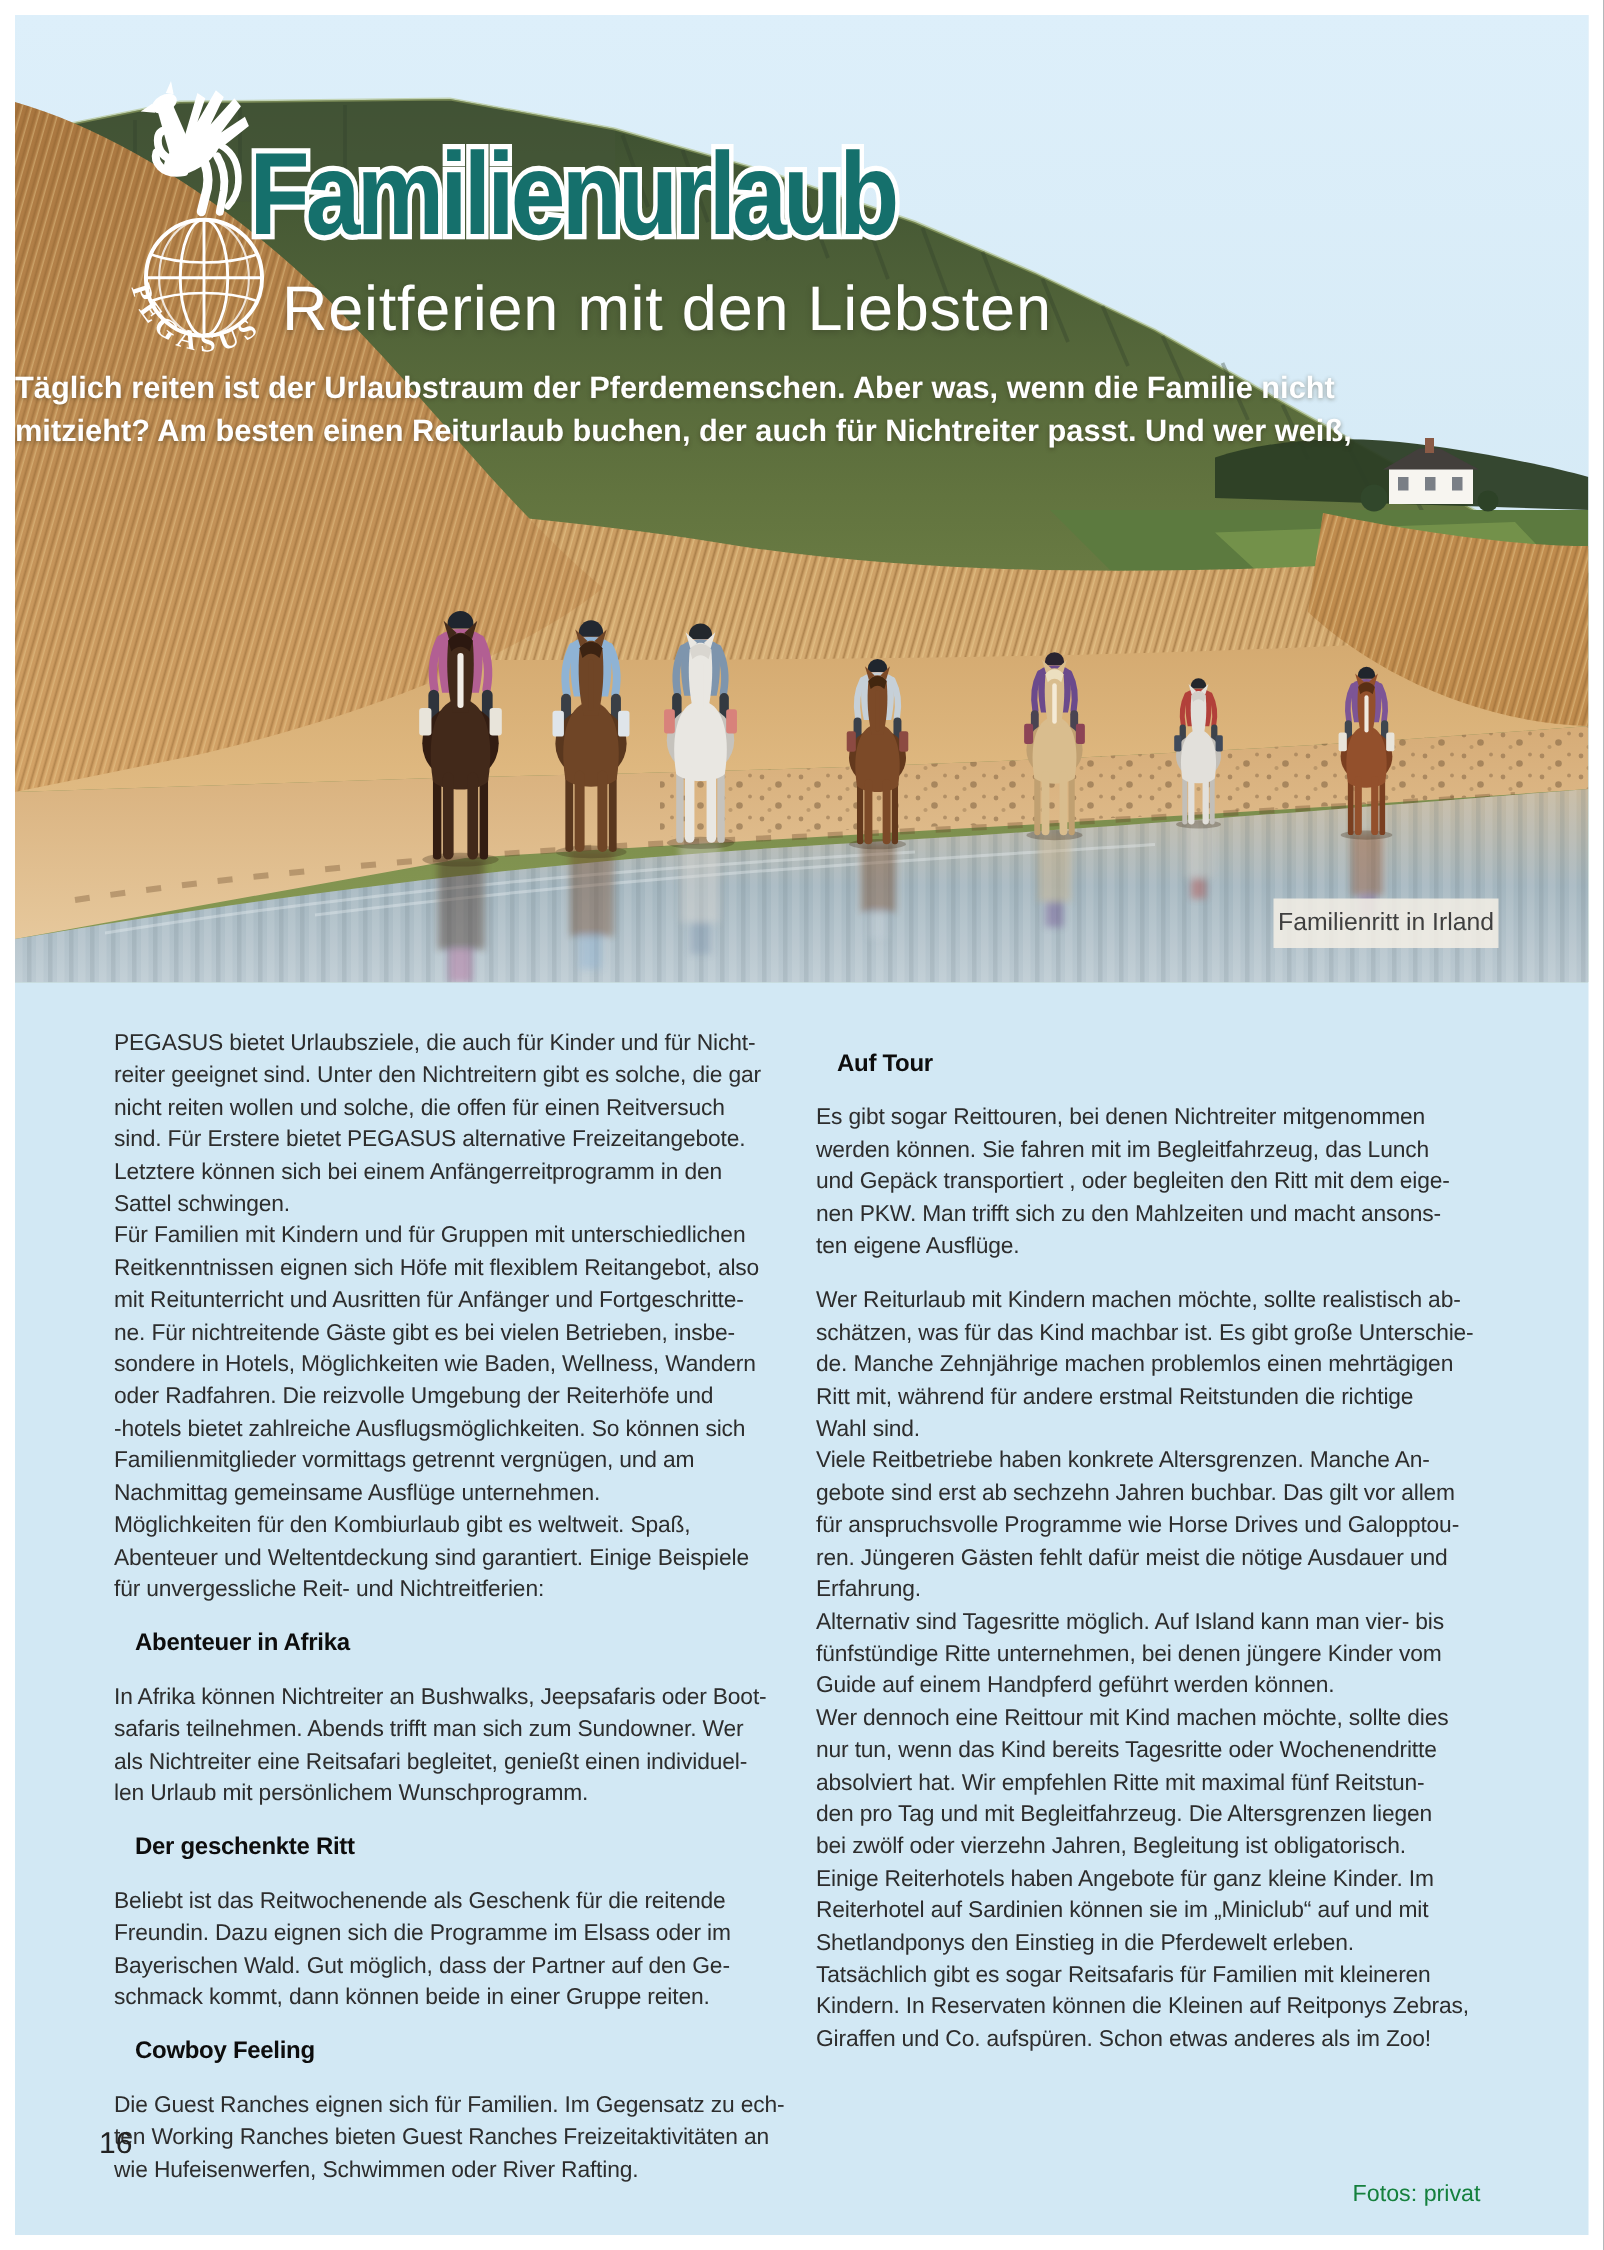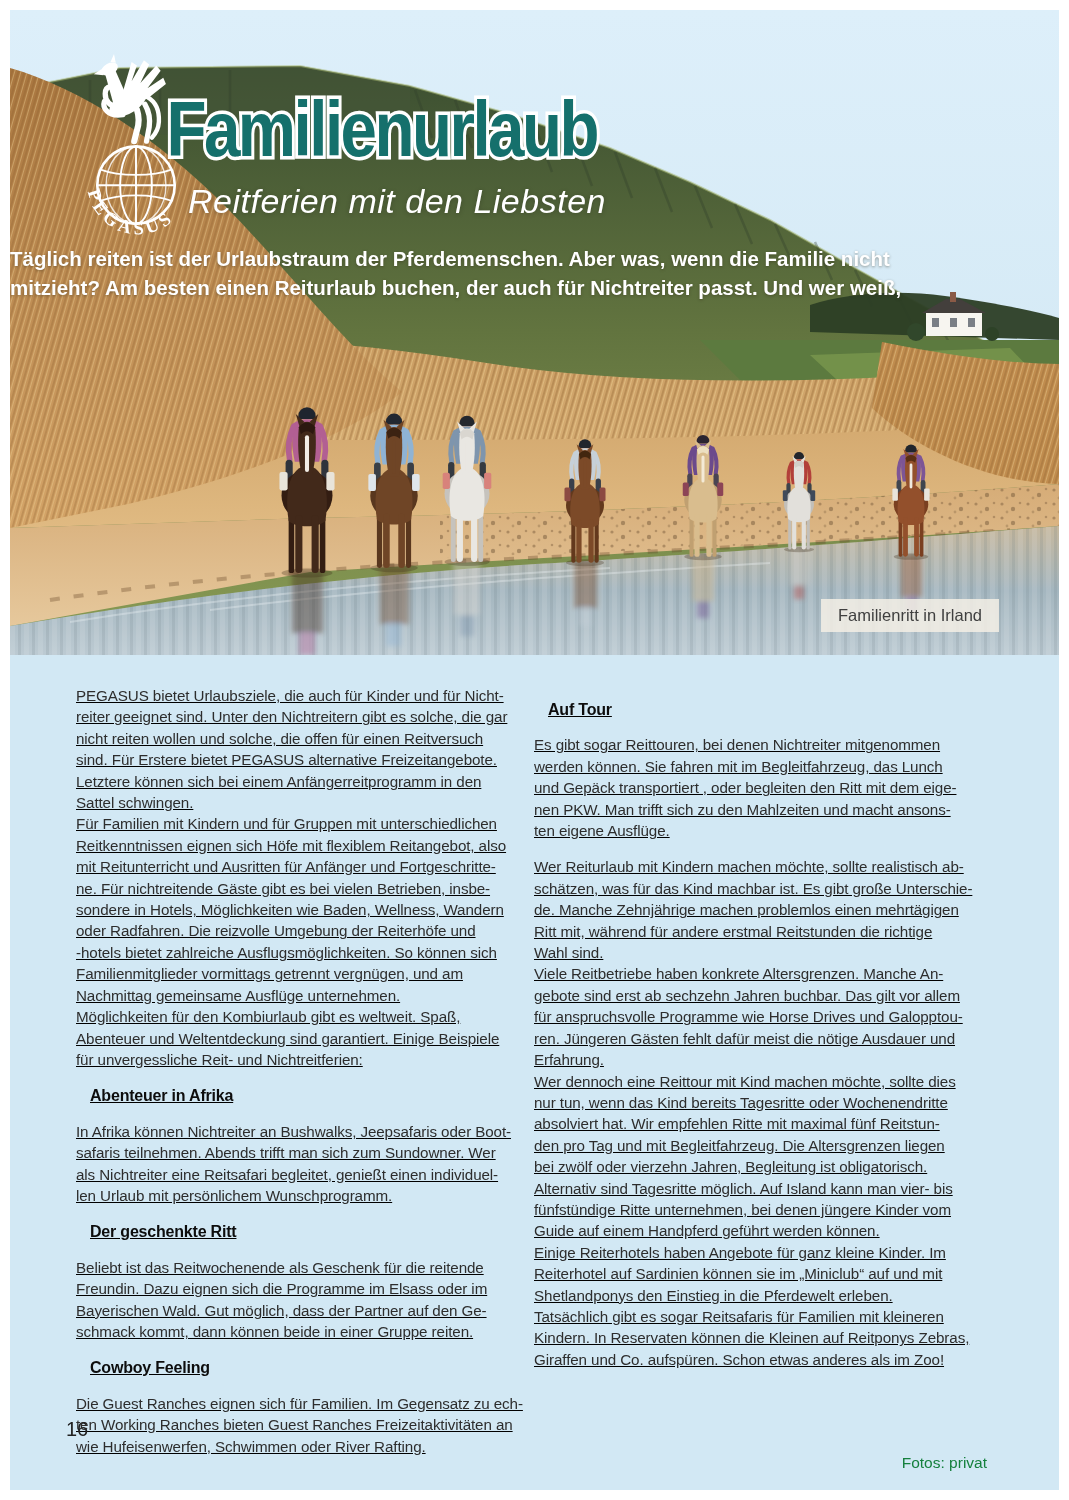--- a/index.html
+++ b/index.html
@@ -10,33 +10,33 @@
   
   .hero{position:absolute;left:0;top:0;width:1049px;height:645px;overflow:hidden;}
   .hero-svg{position:absolute;left:0;top:0;}
 
   .logo{position:absolute;left:60px;top:38px;width:132px;height:196px;}
 
   .title-svg{position:absolute;left:148px;top:58px;overflow:visible;}
   .title-text{font-family:"Liberation Sans","DejaVu Sans",sans-serif;font-weight:900;font-size:78px;
               letter-spacing:-3px;fill:#15706c;stroke:#ffffff;stroke-width:7px;paint-order:stroke;}
 
-  .subtitle{position:absolute;left:178px;top:172px;color:#ffffff;font-style:italic;font-size:34px;
+  .subtitle{position:absolute;left:178px;top:172px;color:#ffffff;font-size:42px;
             letter-spacing:0.5px;text-shadow:0 1px 4px rgba(40,40,30,.35);white-space:nowrap;}
 
   .intro{position:absolute;left:0;top:234px;width:876px;text-align:center;color:#ffffff;
          font-size:20.5px;font-weight:bold;line-height:29px;text-shadow:0 1px 3px rgba(50,45,25,.45);}
   .intro div{white-space:nowrap;}
 
   .caption{position:absolute;right:60px;top:589px;background:rgba(243,239,229,.85);
-           color:#3f3f3f;font-size:16.5px;padding:7px 17px;white-space:nowrap;}
+           color:#3f3f3f;font-size:16.5px;padding:7px 3px;white-space:nowrap;}
 
   
-  .article{position:absolute;left:0;top:645px;width:1049px;display:flex;gap:0;
-           padding:30px 0 0 66px;box-sizing:border-box;text-decoration:underline;}
+  .article{position:absolute;left:0;top:645px;width:1049px;display:flex;gap:10px;
+           padding:30px 0 0 66px;box-sizing:border-box;}
   .col{width:458px;color:#2d2d2d;font-size:15.2px;line-height:21.4px;letter-spacing:-0.1px;}
   .col p{margin:0;white-space:pre-line;}
   .col h3{margin:14px;font-size:16px;line-height:21.4px;color:#0d0d0d;letter-spacing:-0.2px;}
   .col .gap{margin-top:15px;}
 
   .page-number{position:absolute;left:56px;top:1408px;color:#222;font-size:20px;}
   .photo-credit{position:absolute;right:72px;top:1424px;color:#15803d;font-size:15.5px;margin-top:20px;}
 </style>
 </head>
 <body>
@@ -276,28 +276,28 @@
           <p class="gap">Wer Reiturlaub mit Kindern machen möchte, sollte realistisch ab-
 schätzen, was für das Kind machbar ist.  Es gibt große Unterschie-
 de. Manche Zehnjährige machen problemlos einen mehrtägigen
 Ritt mit, während für andere erstmal Reitstunden die richtige
 Wahl sind.</p>
           <p>Viele Reitbetriebe haben konkrete Altersgrenzen. Manche An-
 gebote sind erst ab sechzehn Jahren buchbar. Das gilt vor allem
 für anspruchsvolle Programme wie Horse Drives und Galopptou-
 ren. Jüngeren Gästen fehlt dafür meist die nötige Ausdauer und
 Erfahrung.</p>
+          <p>Alternativ sind Tagesritte möglich. Auf Island kann man vier- bis
+fünfstündige Ritte unternehmen, bei denen jüngere Kinder vom
+Guide auf einem Handpferd geführt werden können.</p>
           <p>Wer dennoch eine Reittour mit Kind machen möchte, sollte dies
 nur tun, wenn das Kind bereits Tagesritte oder Wochenendritte
 absolviert hat. Wir empfehlen Ritte mit maximal fünf Reitstun-
 den pro Tag und mit Begleitfahrzeug. Die Altersgrenzen liegen
 bei zwölf oder vierzehn Jahren, Begleitung ist obligatorisch.</p>
-          <p>Alternativ sind Tagesritte möglich. Auf Island kann man vier- bis
-fünfstündige Ritte unternehmen, bei denen jüngere Kinder vom
-Guide auf einem Handpferd geführt werden können.</p>
           <p>Einige Reiterhotels haben Angebote für ganz kleine Kinder. Im
 Reiterhotel auf Sardinien können sie im „Miniclub“ auf und mit
 Shetlandponys den Einstieg in die Pferdewelt erleben.</p>
           <p>Tatsächlich gibt es sogar Reitsafaris für Familien mit kleineren
 Kindern. In Reservaten können die Kleinen auf Reitponys Zebras,
 Giraffen und Co. aufspüren. Schon etwas anderes als im Zoo!</p>
         </div>
     </div>
 
     <div class="page-number">16</div>

